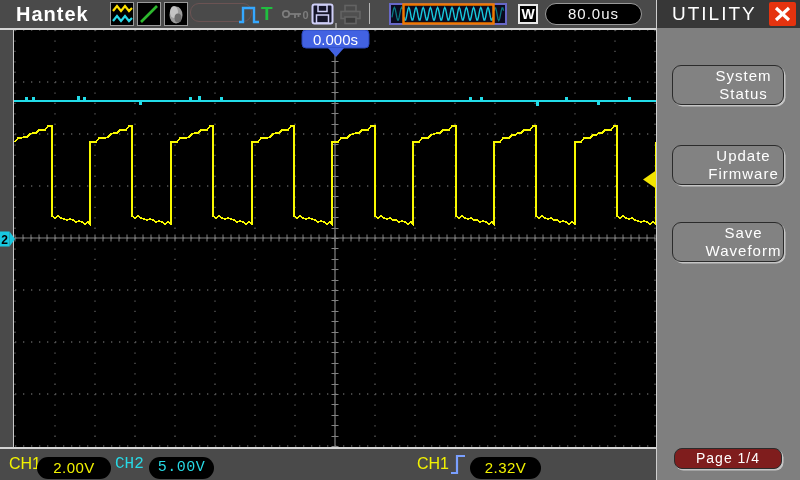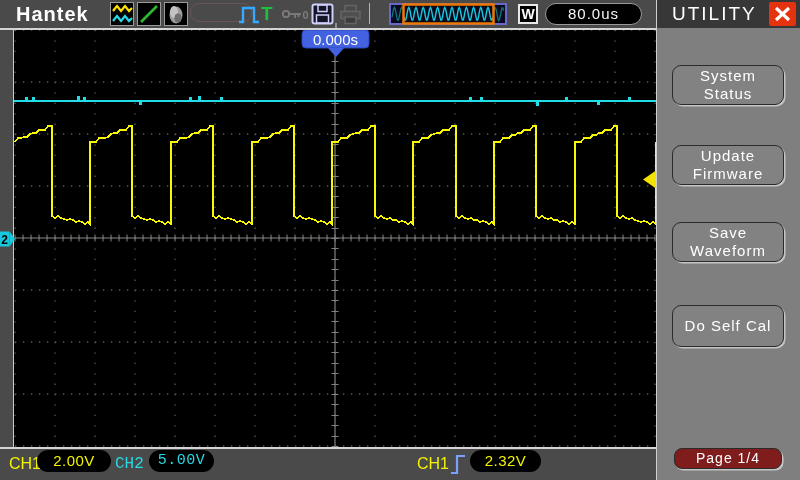--- a/index.html
+++ b/index.html
@@ -22,36 +22,36 @@
              border:1px solid #6b5353;border-radius:9px;box-sizing:border-box;}
   #trigT{position:absolute;left:261px;top:3px;font-size:19px;font-weight:bold;color:#1fbf3f;}
   #topTick{position:absolute;left:335px;top:23px;width:2px;height:6px;background:#909090;}
   #topline{position:absolute;left:0;top:28px;width:656px;height:2px;background:#d4d4d4;}
   
   #scope{position:absolute;left:0;top:30px;}
   
   #botline{position:absolute;left:0;top:447px;width:656px;height:2px;background:#d4d4d4;}
   #bottombar{position:absolute;left:0;top:449px;width:656px;height:31px;background:#4a4a4a;}
   .chlabel{position:absolute;top:4px;font-size:16px;line-height:22px;}
-  .pill{position:absolute;top:1px;height:22px;background:#000;border-radius:11px;
+  .pill{position:absolute;top:8px;height:22px;background:#000;border-radius:11px;
         font-size:15px;text-align:center;line-height:22px;letter-spacing:0.5px;}
   .yellow{color:#f2f200;} .cyan{color:#27d9e5;font-family:Liberation Mono, monospace;}
   
   #sidebar{position:absolute;left:656px;top:0;width:144px;height:480px;background:#7f7f7f;
            border-left:1px solid #cfcfcf;box-sizing:border-box;}
   #sbheader{position:absolute;left:0;top:0;width:100%;height:28px;background:#373737;}
   #sbtitle{position:absolute;left:15px;top:0;color:#fff;font-size:19px;letter-spacing:2px;
            line-height:28px;}
   #closebtn{position:absolute;right:4px;top:2px;width:27px;height:24px;background:#e5330f;
             border-radius:2px;cursor:pointer;}
   .sbtn{position:absolute;left:15px;width:112px;background:#828282;border:1px solid #2b2b2b;
         border-radius:9px;color:#fff;font-size:15px;letter-spacing:1px;line-height:18px;
         display:flex;align-items:center;justify-content:center;text-align:center;
         white-space:pre-line;box-shadow:1.5px 1.5px 0 rgba(255,255,255,.55);
-        box-sizing:border-box;cursor:pointer;}
+        box-sizing:border-box;cursor:pointer;padding-left:31px;}
   #pagebtn{position:absolute;left:17px;top:448px;width:108px;height:21px;background:#7f1d1d;
            border:1px solid #2b2b2b;border-radius:8px;color:#fff;font-size:14px;
            letter-spacing:1px;text-align:center;line-height:19px;
            box-shadow:1.5px 1.5px 0 rgba(255,255,255,.55);box-sizing:border-box;cursor:pointer;}
 </style>
 </head>
 <body>
 
 <div id="screen">
 
@@ -162,16 +162,15 @@
           <line x1="20" y1="6" x2="7" y2="18" stroke="#fff" stroke-width="3.2"></line>
         </svg>
       </div>
     </div>
     <div class="sbtn" style="top:65px;height:40px">System
 Status</div>
     <div class="sbtn" style="top:145px;height:40px">Update
 Firmware</div>
     <div class="sbtn" style="top:222px;height:40px">Save
 Waveform</div>
-    <div class="sbtn" style="top:305px;height:42px">Do Self Cal</div>
     <div id="pagebtn">Page 1/4</div>
   </div>
 </div>
 
 </body></html>

